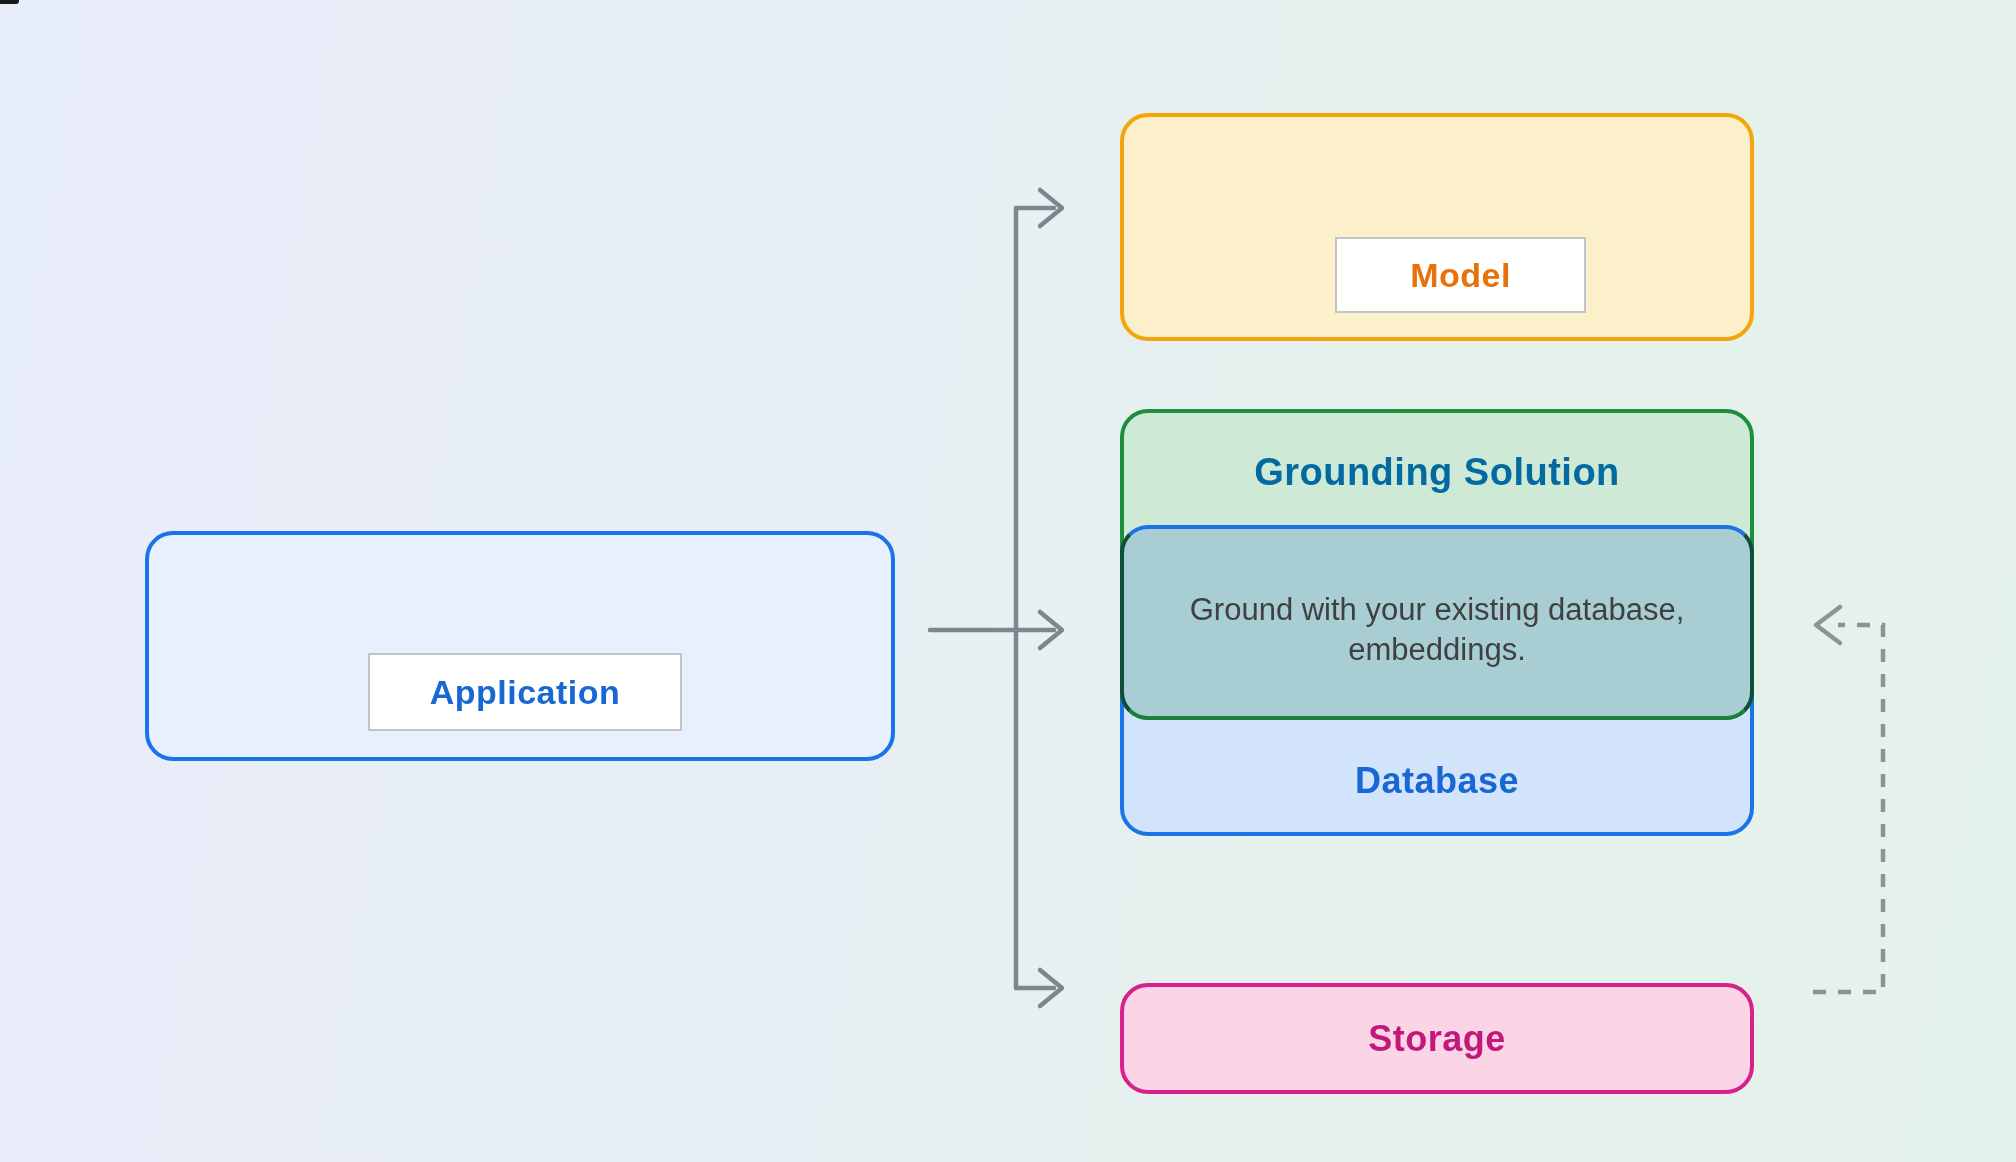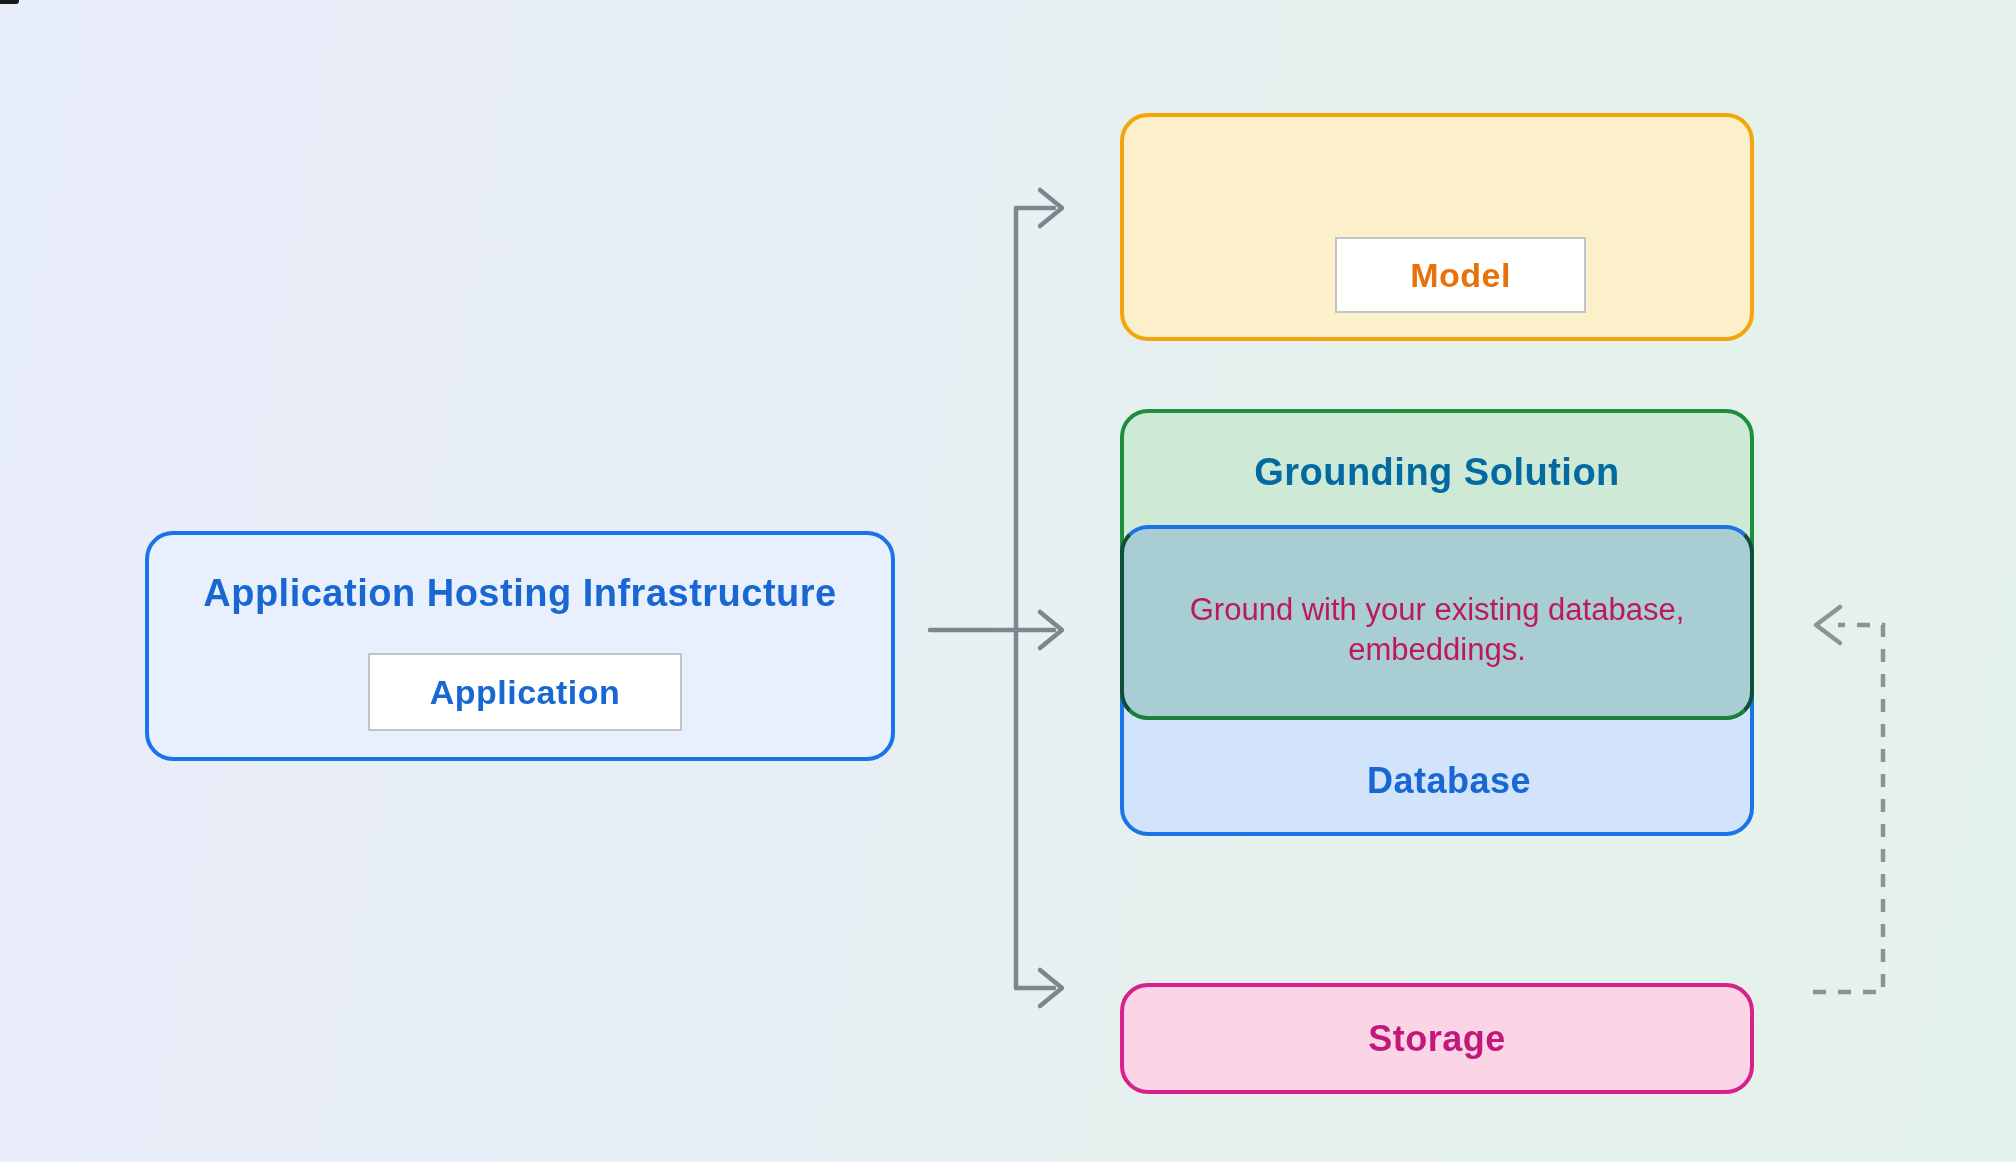--- a/index.html
+++ b/index.html
@@ -94,42 +94,41 @@
   .db-label {
     position: absolute;
     left: 0; top: 230px;
     width: 100%;
     text-align: center;
     font-size: 36px;
     font-weight: bold;
     line-height: 44px;
     color: #1967D2;
     letter-spacing: 0.5px;
-    margin-left: 12px;
   }
   
   .note-box {
     left: 1120px; top: 525px;
     width: 634px; height: 195px;
     background: #A8CED3;
     border: 4px solid;
     border-top-color: #1A73E8;
     border-left-color: #0E4F3C;
     border-right-color: #0E4F3C;
     border-bottom-color: #188038;
     display: flex;
     flex-direction: column;
     align-items: center;
     justify-content: center;
     padding-top: 14px;
   }
   .note-line {
     font-size: 31px;
     line-height: 40px;
-    color: #be185d;
+    color: #404040;
     text-align: right;
   }
   
   .storage-box {
     left: 1120px; top: 936px;
     width: 634px; height: 111px;
     background: #FBD4E5;
     border: 4px solid #D6218C;
     display: flex;
     align-items: center;
@@ -161,21 +160,20 @@
       <path d="M1040 970 L1062 988 L1040 1006"></path>
     </g>
 
     <g stroke="#8A9399" stroke-width="4.5" fill="none" stroke-linecap="butt" stroke-linejoin="miter">
       <path stroke-dasharray="13 12" d="M1813 992 H1883 V625 H1838"></path>
       <path d="M1840 607 L1816 625 L1840 643" stroke-linecap="round" stroke-linejoin="round"></path>
     </g>
   </svg>
 
   <div class="box app-box">
-    <div class="box-title">Application Hosting Infrastructure</div>
     <div class="chip">
       <span class="chip-label">Application</span>
     </div>
   </div>
 
   <div class="box model-box">
     <div class="chip">
       <span class="chip-label">Model</span>
     </div>
   </div>

